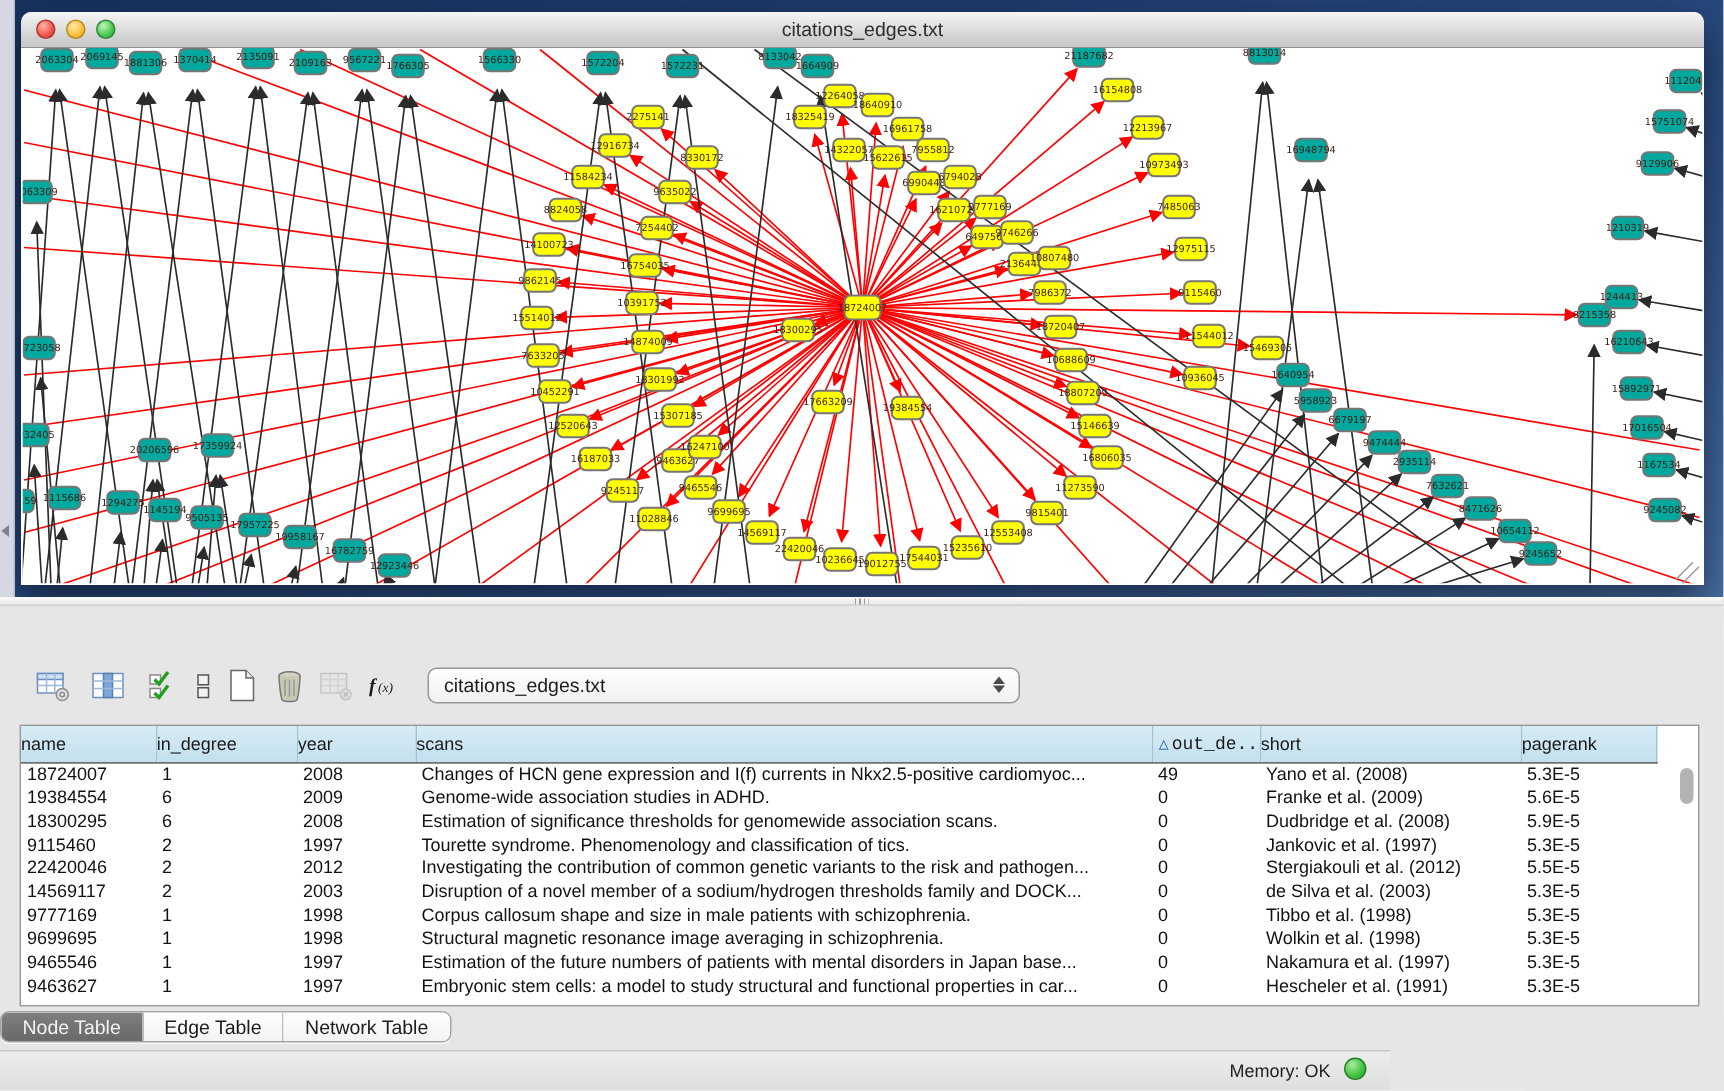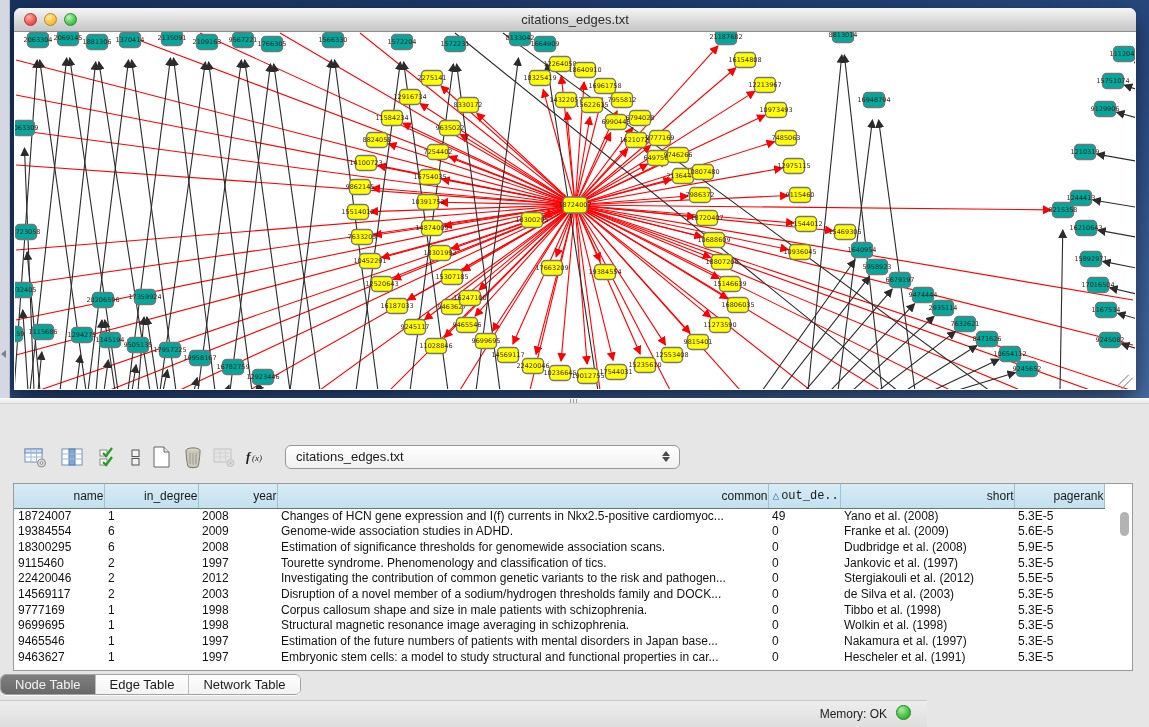--- a/index.html
+++ b/index.html
@@ -49,21 +49,21 @@
     background:linear-gradient(#ffffff,#f0f0f0); border:1px solid #979797; border-radius:6px;
     font-size:13px; color:#1c1c1c; line-height:22px; padding-left:10px; }
   #table-selector .arrows { position:absolute; right:9px; top:4px; }
   #table-selector .arrows i { display:block; width:0; height:0; margin:1px 0; }
   #table-selector .arrows i.up { border-left:4px solid transparent; border-right:4px solid transparent; border-bottom:5px solid #4b4b4b; }
   #table-selector .arrows i.dn { border-left:4px solid transparent; border-right:4px solid transparent; border-top:5px solid #4b4b4b; }
 
   #tablebox { position:absolute; left:13px; top:85px; width:1120px; height:188px; background:#fff; border:1px solid #9a9a9a; }
   table.grid { border-collapse:collapse; table-layout:fixed; width:1090px; }
   table.grid th { height:24px; background:linear-gradient(#d8ecf6,#c2e0ee); border-right:1px solid #9fc3d4; border-bottom:1px solid #707070;
-    font-size:12px; font-weight:400; color:#1a1a1a; text-align:right; overflow:hidden; white-space:nowrap; }
+    font-size:12px; font-weight:400; color:#1a1a1a; text-align:left; overflow:hidden; white-space:nowrap; }
   table.grid th.sorted { text-align:left; padding-left:4px;font-family:Liberation Mono, monospace; }
   table.grid th .sort-tri { color:#3a6ea8; font-size:11px; margin-right:2px; }
   table.grid td { height:15.7px; font-size:12px; color:#121212; padding:0 4px; white-space:nowrap; overflow:hidden; line-height:15.7px; }
   #vscroll { position:absolute; right:3px; top:28px; width:9px; height:155px; }
   #vscroll .thumb { position:absolute; left:0; top:0; width:9px; height:24px; background:#b3b3b3; border-radius:5px; }
 
   #tabbar { position:absolute; left:0; top:276px; width:1149px; height:24px; display:flex; }
   .tabgroup { display:flex; height:21px; border:1px solid #a3a3a3; border-radius:6px; overflow:hidden; background:#fdfdfd; box-shadow:0 1px 0 rgba(255,255,255,.8); }
   .tab { padding:0 14px; font-size:13px; line-height:20px; color:#1c1c1c; border-right:1px solid #bcbcbc; background:linear-gradient(#fefefe,#f3f3f3); }
   .tab:last-child { border-right:none; }
@@ -837,21 +837,21 @@
             <col style="width: 491px;">
             <col style="width: 72px;">
             <col style="width: 174px;">
             <col style="width: 90px;">
           </colgroup>
         <thead>
             <tr id="head-row">
               <th>name</th>
               <th>in_degree</th>
               <th>year</th>
-              <th>common</th>
+              <th>scans</th>
               <th class="sorted"><span class="sort-tri">△</span>out_de...</th>
               <th>short</th>
               <th>pagerank</th>
             </tr>
           </thead>
         <tbody id="body-rows">
             <tr>
               <td>18724007</td>
               <td>1</td>
               <td>2008</td>

